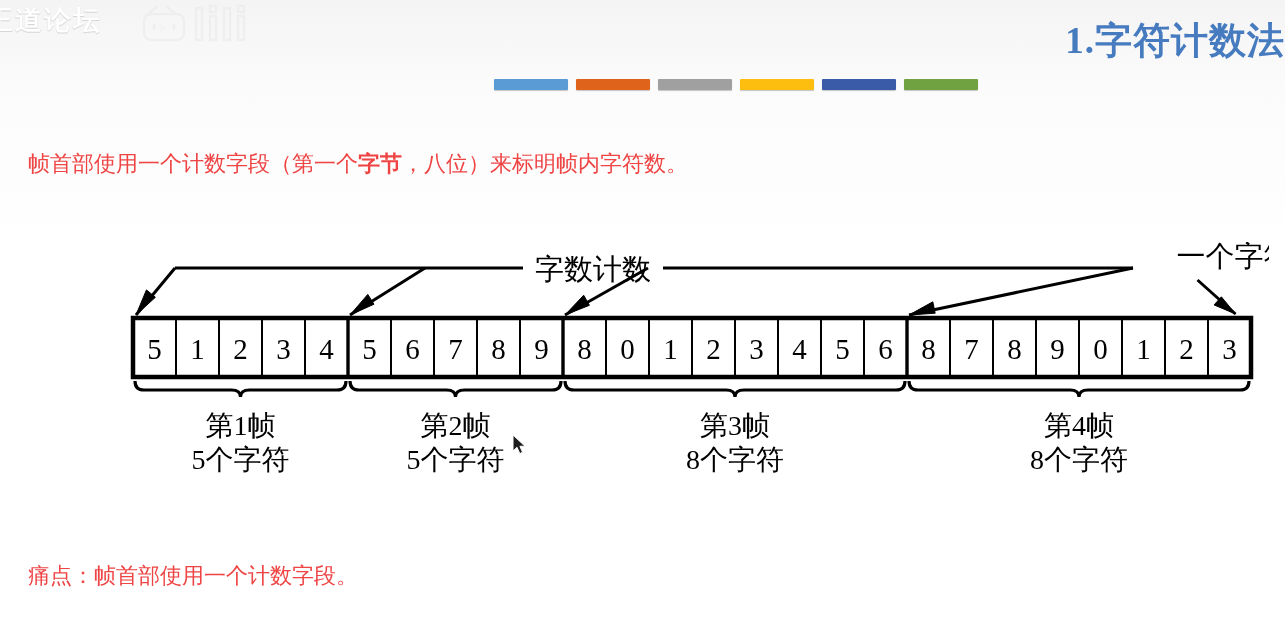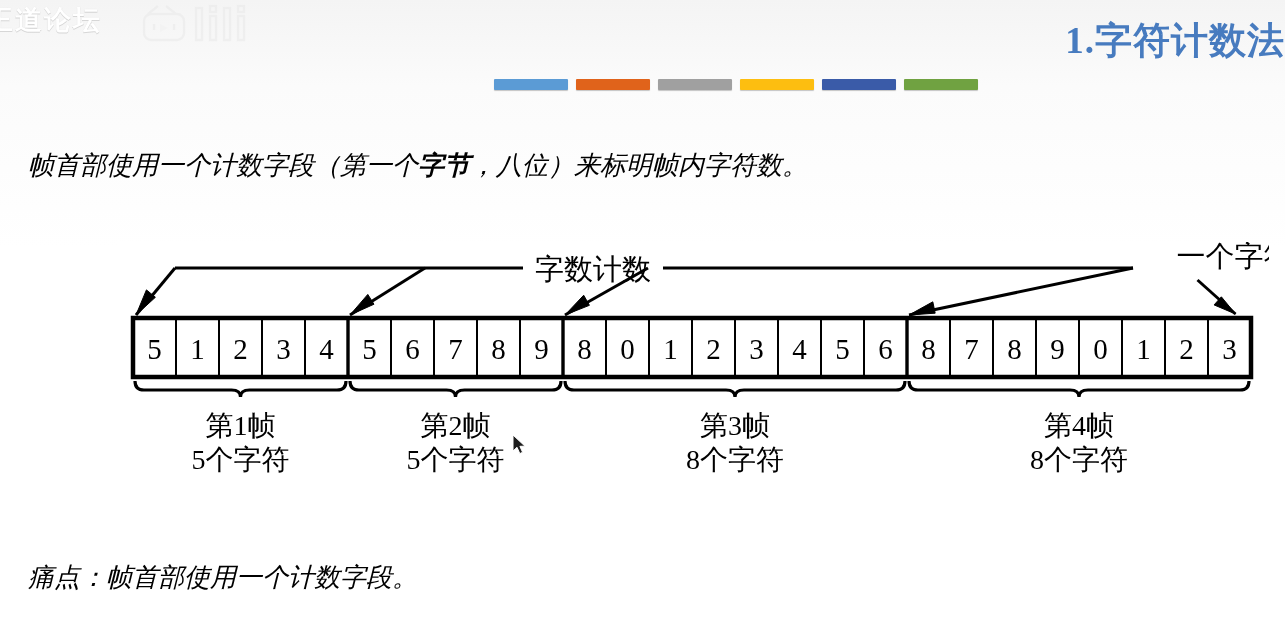--- a/index.html
+++ b/index.html
@@ -65,26 +65,25 @@
   .bar-strip .bar {
     width: 74px;
     height: 11px;
     border-radius: 1px;
     box-shadow: 0 1px 1px rgba(0,0,0,0.22);
   }
 
   
   .para {
     position: absolute;
-    font-size: 26px;
-    color: #000000;
+    font-size: 22px;
+    color: #ef4444;
     line-height: 1.25;
     white-space: nowrap;
     font-family: "Liberation Serif", "DejaVu Serif", serif;
-    font-style: italic;
   }
   .para-top { left: 28px; top: 150px; }
   .para-bottom { left: 28px; top: 562px; }
   .para b { font-weight: 700; }
 
   
   .figure {
     position: absolute;
     left: 118px;
     top: 242px;

